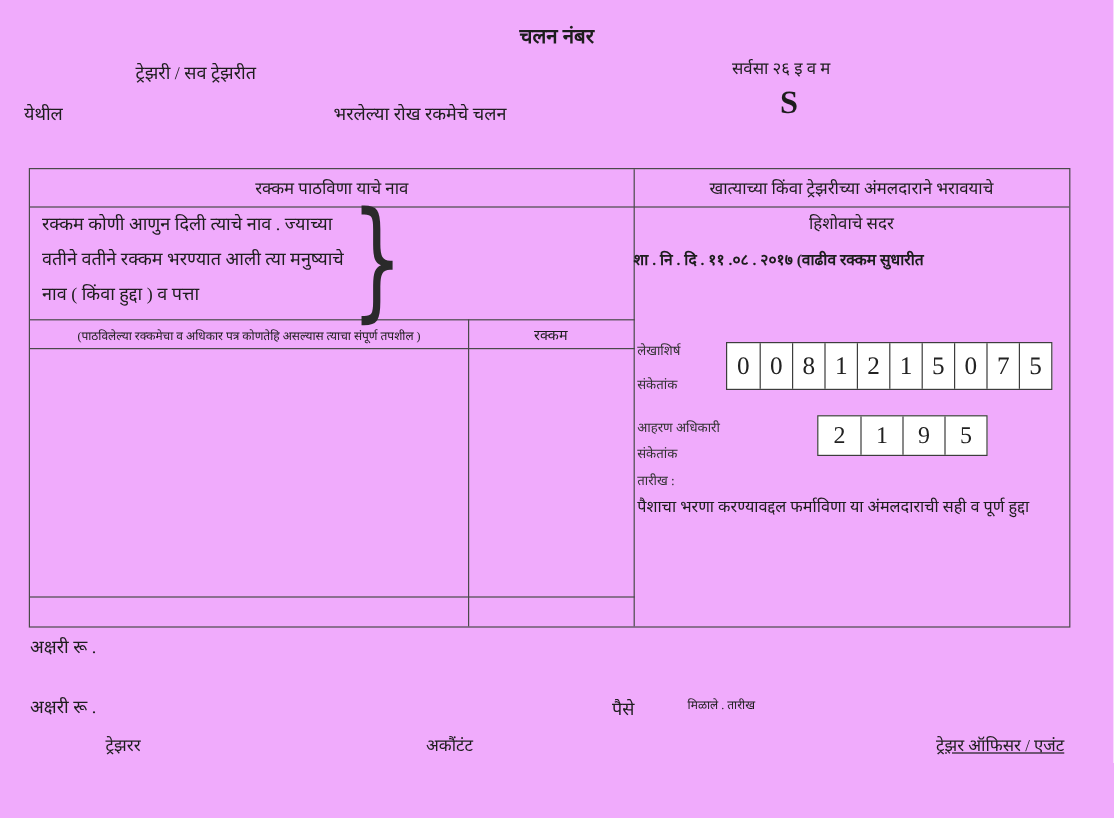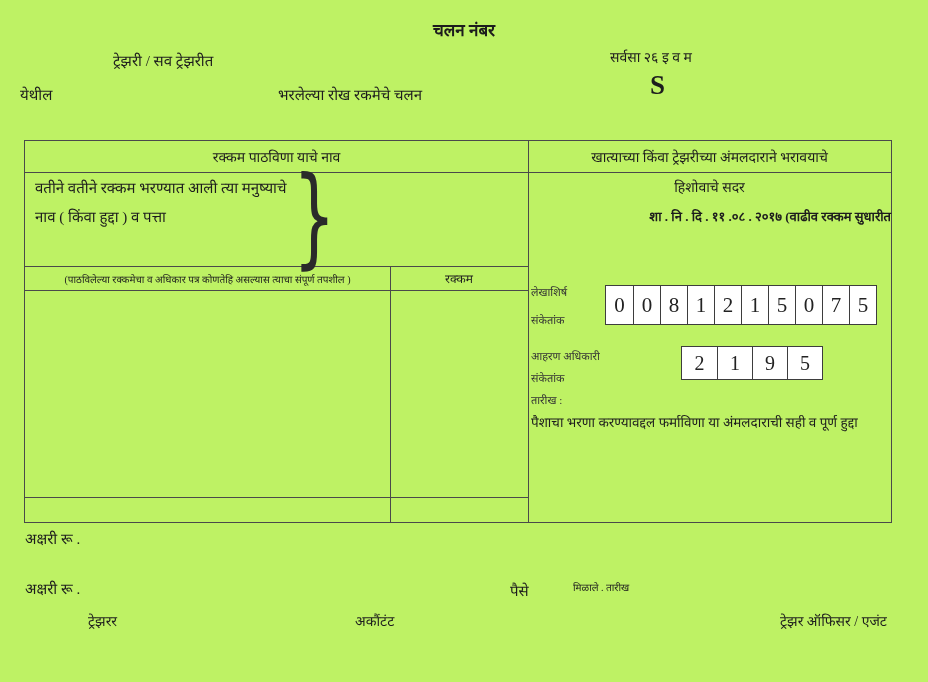--- a/index.html
+++ b/index.html
@@ -1,22 +1,22 @@
 <!DOCTYPE html>
 <html><head>
 <meta charset="utf-8">
 <style>
   * { margin:0; padding:0; box-sizing:border-box; }
   html,body { background:#ffffff; }
   .page {
-    position:relative; width:928px; height:682px; background:#bef264;
+    position:relative; width:928px; height:682px; background:#f0abfc;
     font-family:"Liberation Serif","DejaVu Serif",serif; color:#1d1d1d; overflow:hidden;
   }
   .abs { position:absolute; white-space:nowrap; }
-  .ctr { text-align:right; }
+  .ctr { text-align:left; }
   .bold { font-weight:bold; }
   .hline { position:absolute; background:#4a4a4a; height:1px; }
   .vline { position:absolute; background:#4a4a4a; width:1px; }
   .tablebox { position:absolute; left:24px; top:140px; width:868px; height:383px; border:1px solid #4a4a4a; }
   .cellhead { position:absolute; display:flex; align-items:center; justify-content:center; }
   .notes { position:absolute; left:10px; top:33px; font-size:15px; line-height:29px; white-space:nowrap; }
   .brace { position:absolute; left:268px; top:28px; font-size:108px; line-height:96px;
            font-family:"DejaVu Sans",sans-serif; font-weight:normal; color:#2a2a2a;
            transform:scaleX(.62); transform-origin:left top; }
   .codebox { position:absolute; display:flex; border:1px solid #3d3d3d; background:#fff; }
@@ -53,20 +53,21 @@
     <div class="hline" style="left:0;top:31px;width:866px;"></div>
     <div class="hline" style="left:0;top:125px;width:504px;"></div>
     <div class="hline" style="left:0;top:149px;width:504px;"></div>
     <div class="hline" style="left:0;top:356px;width:504px;"></div>
     <div class="vline" style="left:365px;top:125px;height:256px;"></div>
 
     <div class="cellhead" style="left:0;top:0;width:503px;height:31px;font-size:14px;">रक्कम पाठविणा याचे नाव</div>
     <div class="cellhead" style="left:503px;top:0;width:363px;height:31px;font-size:14px;">खात्याच्या किंवा ट्रेझरीच्या अंमलदाराने भरावयाचे</div>
 
     <div class="notes">
+      <div>रक्कम कोणी आणुन दिली त्याचे नाव . ज्याच्या</div>
       <div>वतीने वतीने रक्कम भरण्यात आली त्या मनुष्याचे</div>
       <div>नाव ( किंवा हुद्दा ) व पत्ता</div>
     </div>
     <div class="brace">}</div>
 
     <div class="cellhead" style="left:0;top:126px;width:365px;height:23px;font-size:10px;">(पाठविलेल्या रक्कमेचा व अधिकार पत्र कोणतेहि असल्यास त्याचा संपूर्ण तपशील )</div>
     <div class="cellhead" style="left:365px;top:126px;width:138px;height:23px;font-size:12px;">रक्कम</div>
 
     <div class="abs" style="left:0;top:150px;width:365px;height:206px;"></div>
     <div class="abs" style="left:365px;top:150px;width:138px;height:206px;"></div>
@@ -115,15 +116,15 @@
   <div class="abs" style="left:25px;top:578px;font-size:15px;">अक्षरी रू .</div>
 
   <div class="abs" style="left:510px;top:580px;font-size:15px;">पैसे</div>
 
   <div class="abs" style="left:573px;top:580px;font-size:10px;">मिळाले . तारीख</div>
 
   <div class="abs" style="left:88px;top:611px;font-size:14px;">ट्रेझरर</div>
 
   <div class="abs" style="left:355px;top:611px;font-size:14px;font-family:Liberation Serif, serif;">अकौंटंट</div>
 
-  <div class="abs" style="left:780px;top:611px;font-size:14px;">ट्रेझर ऑफिसर / एजंट</div>
+  <div class="abs" style="left:780px;top:611px;font-size:14px;text-decoration:underline;">ट्रेझर ऑफिसर / एजंट</div>
 
 </div>
 
 </body></html>

